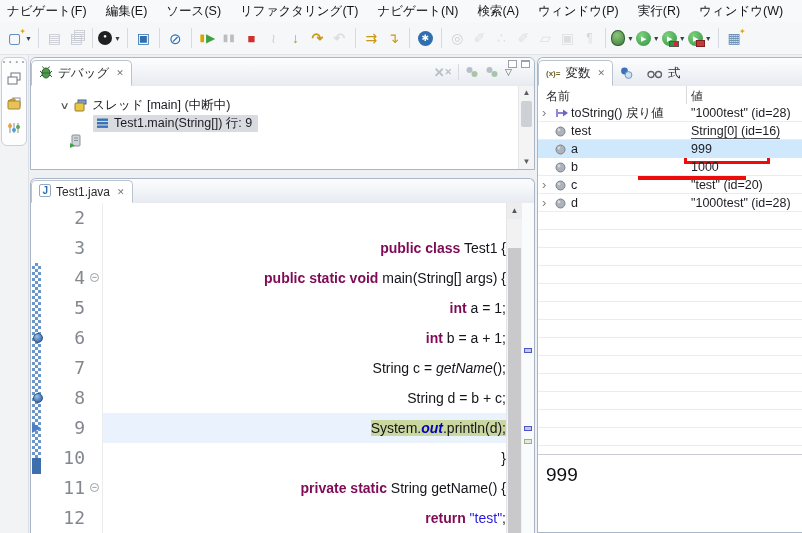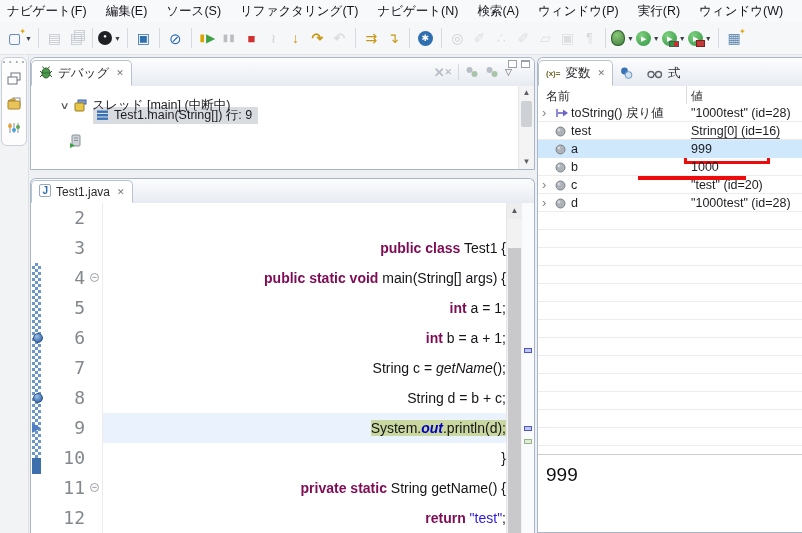--- a/index.html
+++ b/index.html
@@ -334,21 +334,21 @@
         <div class="dbg-row" style="top: 46px; left: 38px;">
           <span style="display: inline-flex;">
             <svg width="13" height="14">
               <rect x="3" y="1" width="8" height="11" rx="1" fill="#cfd4da" stroke="#8a9097"></rect>
               <line x1="5" y1="4" x2="9" y2="4" stroke="#8a9097"></line>
               <line x1="5" y1="6.5" x2="9" y2="6.5" stroke="#8a9097"></line>
               <polygon points="1,9 6,11.5 1,14" fill="#3fa044"></polygon>
             </svg>
           </span>
         </div>
-        <div class="dbg-row" style="top: 20px; left: 62px;">
+        <div class="dbg-row" style="top: 28px; left: 62px;">
           <div class="dbg-sel">
             <span style="display: inline-flex;">
               <svg width="13" height="12">
                 <rect x="1" y="1.5" width="11" height="2.4" fill="#3a72b8"></rect>
                 <rect x="1" y="5" width="11" height="2.4" fill="#3a72b8"></rect>
                 <rect x="1" y="8.5" width="11" height="2.4" fill="#3a72b8"></rect>
               </svg>
             </span>
             <span>Test1.main(String[]) 行: 9</span>
           </div>

